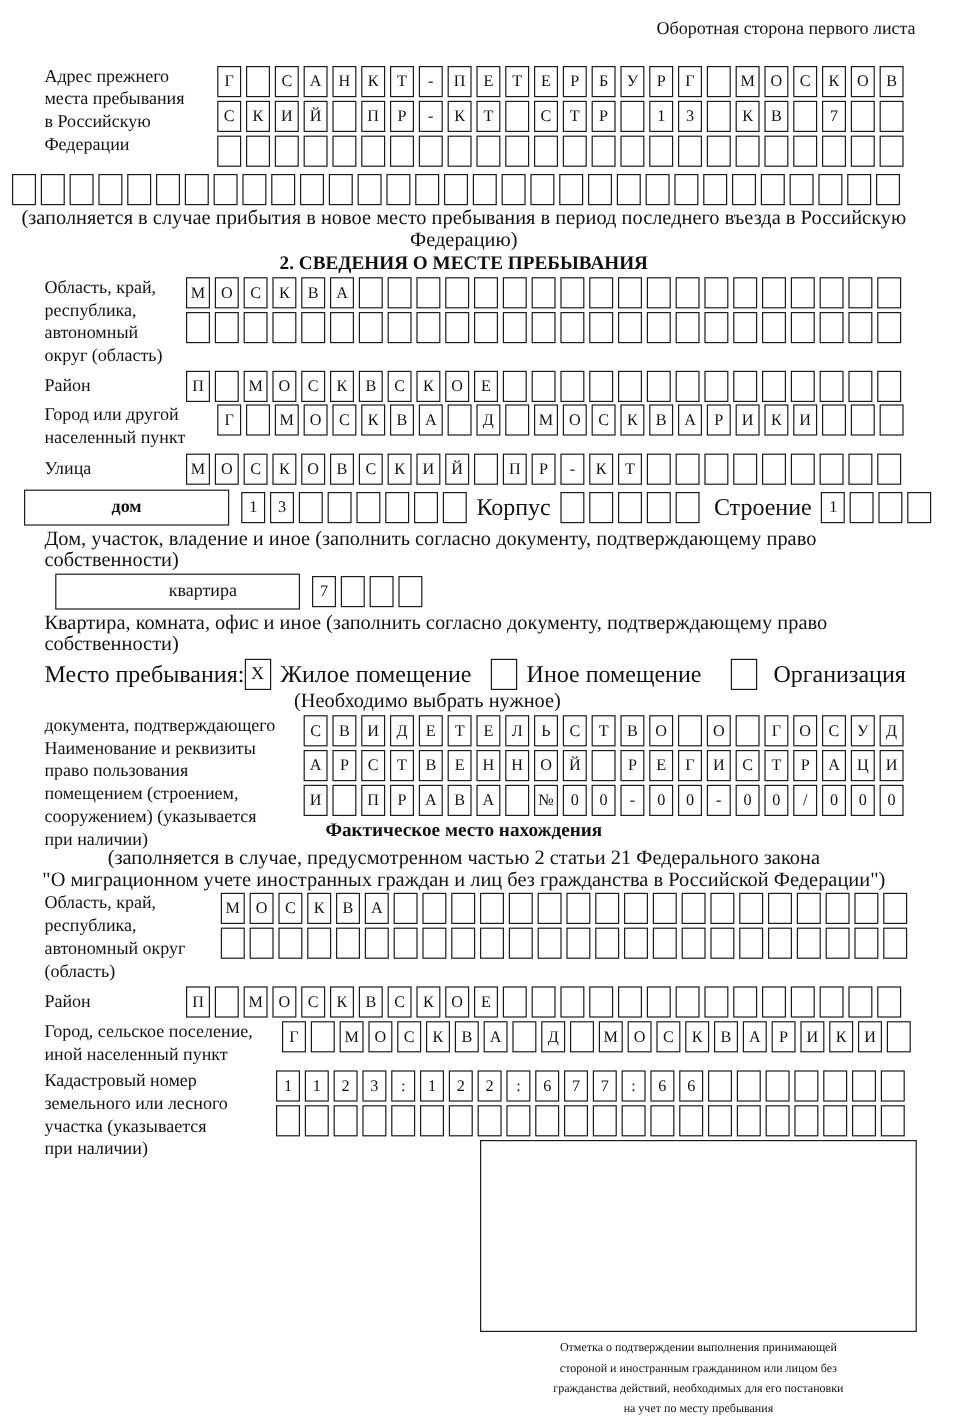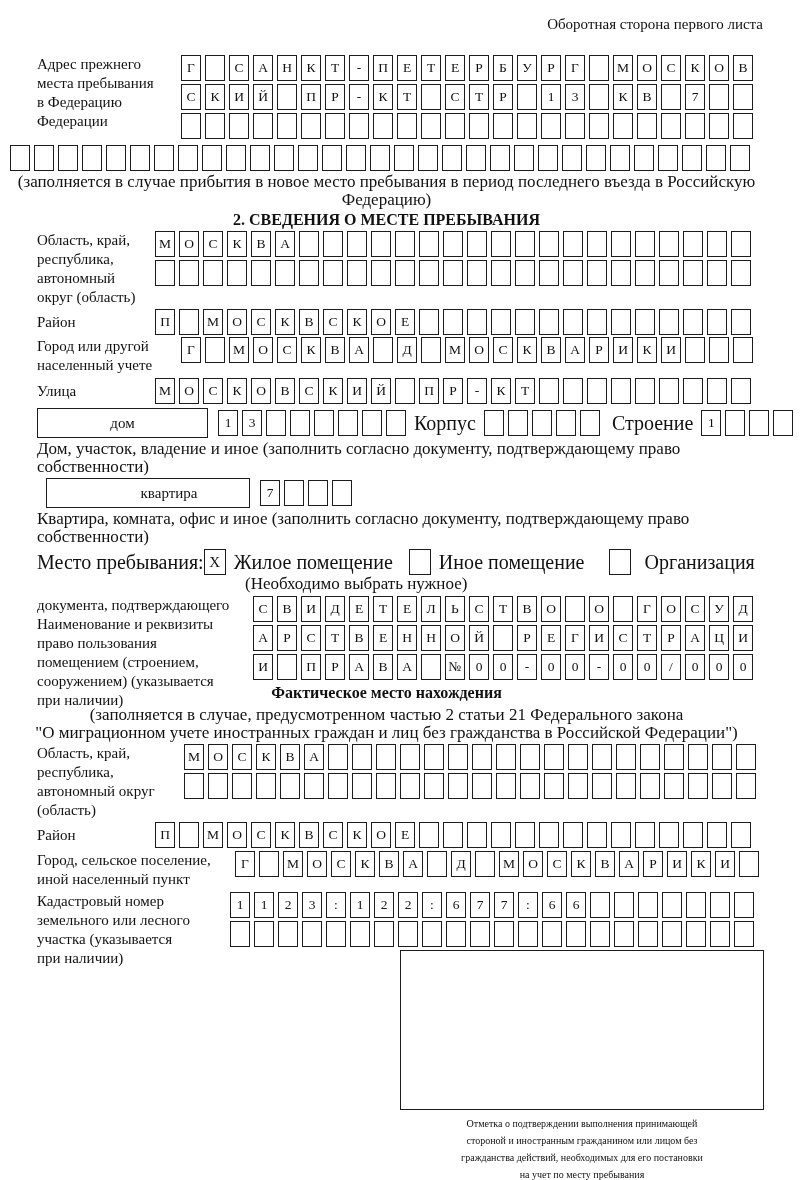--- a/index.html
+++ b/index.html
@@ -20,21 +20,21 @@
   .row{display:flex;gap:4px;}
   .stack .row{margin-bottom:3px;}
   .cell{flex:0 0 20px;width:20px;height:26px;box-sizing:border-box;border:1.6px solid #1c1c1c;
         display:flex;align-items:center;justify-content:center;font-size:13.5px;background:#fff;}
   .cap{font-size:17px;line-height:18px;}
   .indent{padding-left:27px;}
   .center{text-align:center;}
   .title{font-weight:bold;font-size:16px;text-align:center;}
   .nbox{box-sizing:border-box;border:1.6px solid #1c1c1c;height:30px;display:flex;
         align-items:center;justify-content:center;font-size:15px;background:#fff;}
-  .dom-box{flex:0 0 171px;margin-left:27px;}
+  .dom-box{flex:0 0 171px;margin-left:10px;font-weight:bold;}
   .kv-box{flex:0 0 204px;margin-left:36px;padding-left:42px;}
   .inlinelbl{font-size:20px;white-space:nowrap;}
   .cb{flex:0 0 22px;width:22px;height:26px;box-sizing:border-box;border:1.6px solid #1c1c1c;
       display:flex;align-items:center;justify-content:center;font-size:15px;}
   .bigbox{box-sizing:border-box;border:1.6px solid #1c1c1c;width:364px;height:160px;
           margin-left:390px;margin-top:5px;background:#fff;}
   .markcap{margin-left:382px;width:380px;text-align:center;font-size:10px;line-height:17px;margin-top:5px;}
   .markcap div{white-space:nowrap;}
   .mt2{margin-top:2px;}.mt3{margin-top:3px;}.mt4{margin-top:4px;}
 </style>
@@ -42,21 +42,21 @@
 <body>
 
 <div class="page">
 
   <div class="hdr">Оборотная сторона первого листа</div>
 
   <div class="flexline">
     <div class="lbl w171">
       <div>Адрес прежнего</div>
       <div>места пребывания</div>
-      <div>в Федерацию</div>
+      <div>в Российскую</div>
       <div>Федерации</div>
     </div>
     <div class="stack">
       <div class="row">
           <div class="cell">Г</div>
           <div class="cell"></div>
           <div class="cell">С</div>
           <div class="cell">А</div>
           <div class="cell">Н</div>
           <div class="cell">К</div>
@@ -262,21 +262,21 @@
         <div class="cell"></div>
         <div class="cell"></div>
         <div class="cell"></div>
         <div class="cell"></div>
       </div>
   </div>
 
   <div class="flexline mt2">
     <div class="lbl w171">
       <div>Город или другой</div>
-      <div>населенный учете</div>
+      <div>населенный пункт</div>
     </div>
     <div class="row">
         <div class="cell">Г</div>
         <div class="cell"></div>
         <div class="cell">М</div>
         <div class="cell">О</div>
         <div class="cell">С</div>
         <div class="cell">К</div>
         <div class="cell">В</div>
         <div class="cell">А</div>

